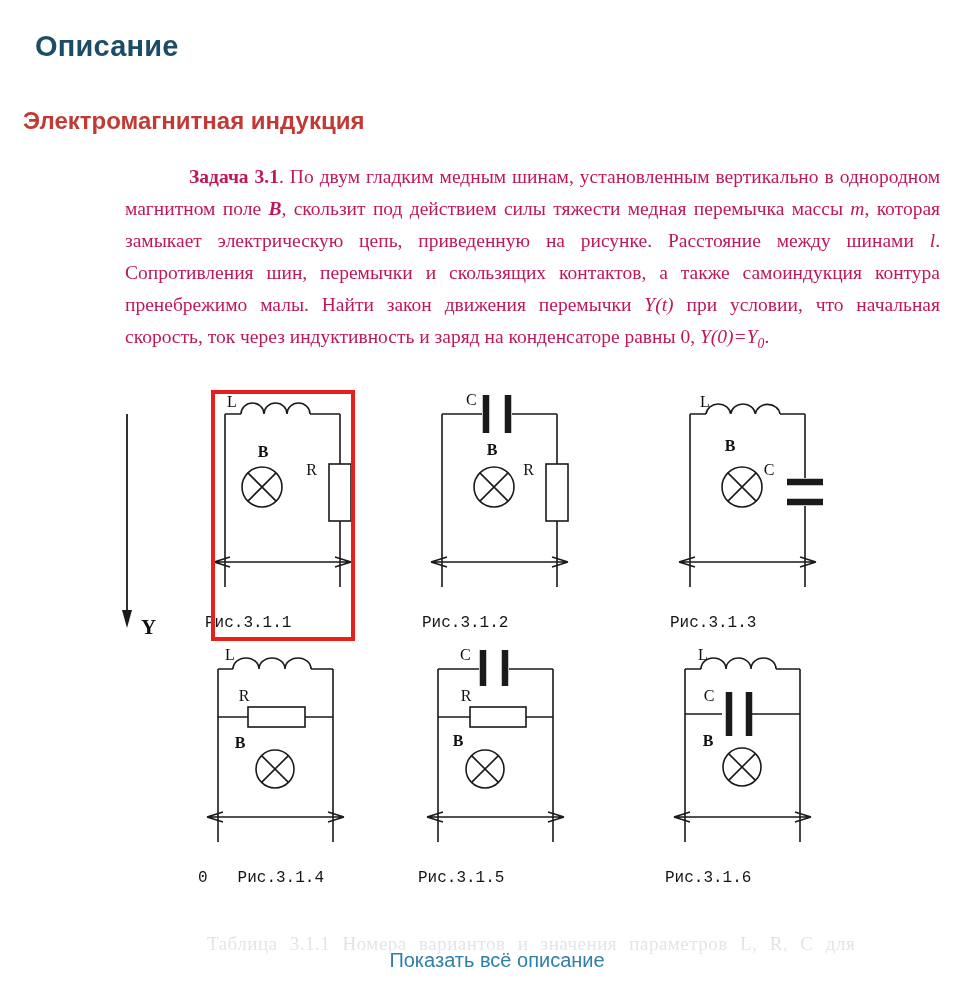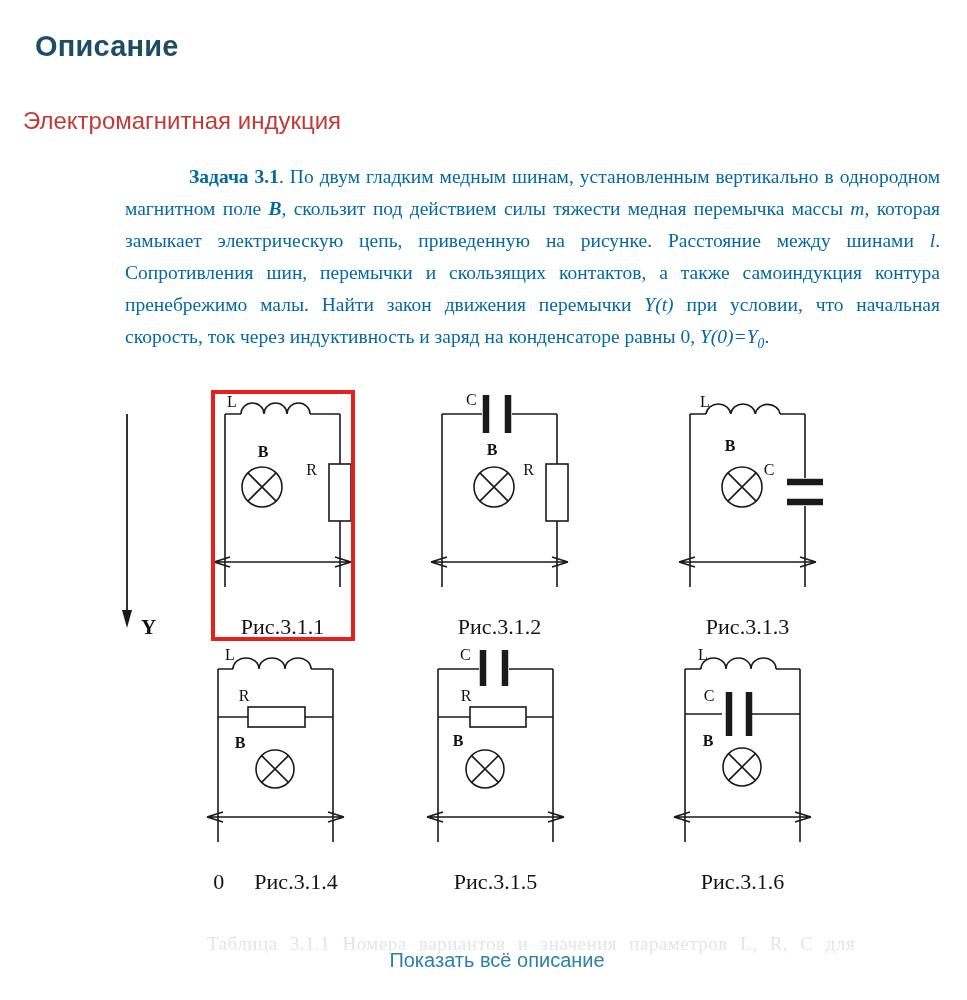--- a/index.html
+++ b/index.html
@@ -1,28 +1,28 @@
 <!DOCTYPE html>
 <html style="--title: #1d4d66; --subtitle: #c23a35; --highlight-box: #e8201d; --link: #2e7fa9; --ink: #1a1a1a;"><head>
 <meta charset="utf-8">
 <style>
   html,body{margin:0;padding:0;background:#fff;width:967px;height:1000px;overflow:hidden;
     font-family:"Liberation Sans",sans-serif;}
   h1{margin:12px;padding:18px 0 0 23px;font-size:29px;font-weight:700;color:var(--title);letter-spacing:.2px;}
-  h2{margin:44px 0 0 23px;font-size:24px;font-weight:400;color:var(--subtitle);}
+  h2{margin:44px 0 0 23px;font-size:24px;font-weight:700;color:var(--subtitle);}
   .problem{margin:26px 27px 14px 125px;text-indent:64px;
     font-family:"Liberation Serif",serif;font-size:19.5px;line-height:32px;
-    text-align:justify;color:#0369a1;}
+    text-align:justify;color:#be185d;}
   .problem .b{font-weight:bold;}
   .problem .i{font-style:italic;}
   .problem .sub{vertical-align:sub;font-size:.7em;}
   .figure{position:relative;height:545px;background:#fff;}
   .cell{position:absolute;width:155px;}
-  .caption{margin-top:18px;text-align:center;font-family:Liberation Serif, serif;
-    font-size:22px;color:#141414;display:flex;justify-content:center;gap:30px;}
+  .caption{margin-top:18px;text-align:center;font-family:Liberation Mono, monospace;
+    font-size:16px;color:#141414;display:flex;justify-content:flex-start;gap:30px;}
   .highlight-box{position:absolute;left:211px;top:16px;width:144px;height:251px;
     border:4px solid var(--highlight-box);box-sizing:border-box;z-index:2;pointer-events:none;}
   .yaxis{position:absolute;left:114px;top:38px;}
   .circ .w{fill:none;stroke:var(--ink);stroke-width:1.6;}
   .circ .plate{fill:none;stroke:var(--ink);stroke-width:6.5;}
   .circ .box{fill:#fff;stroke:var(--ink);stroke-width:1.6;}
   .circ text{font-family:"Liberation Serif",serif;font-size:16px;fill:#111;}
   .circ text.bold{font-weight:bold;}
   .yaxis .w{fill:none;stroke:var(--ink);stroke-width:1.8;}
   .yaxis text{font-family:"Liberation Serif",serif;font-size:21px;font-weight:bold;fill:#111;}

